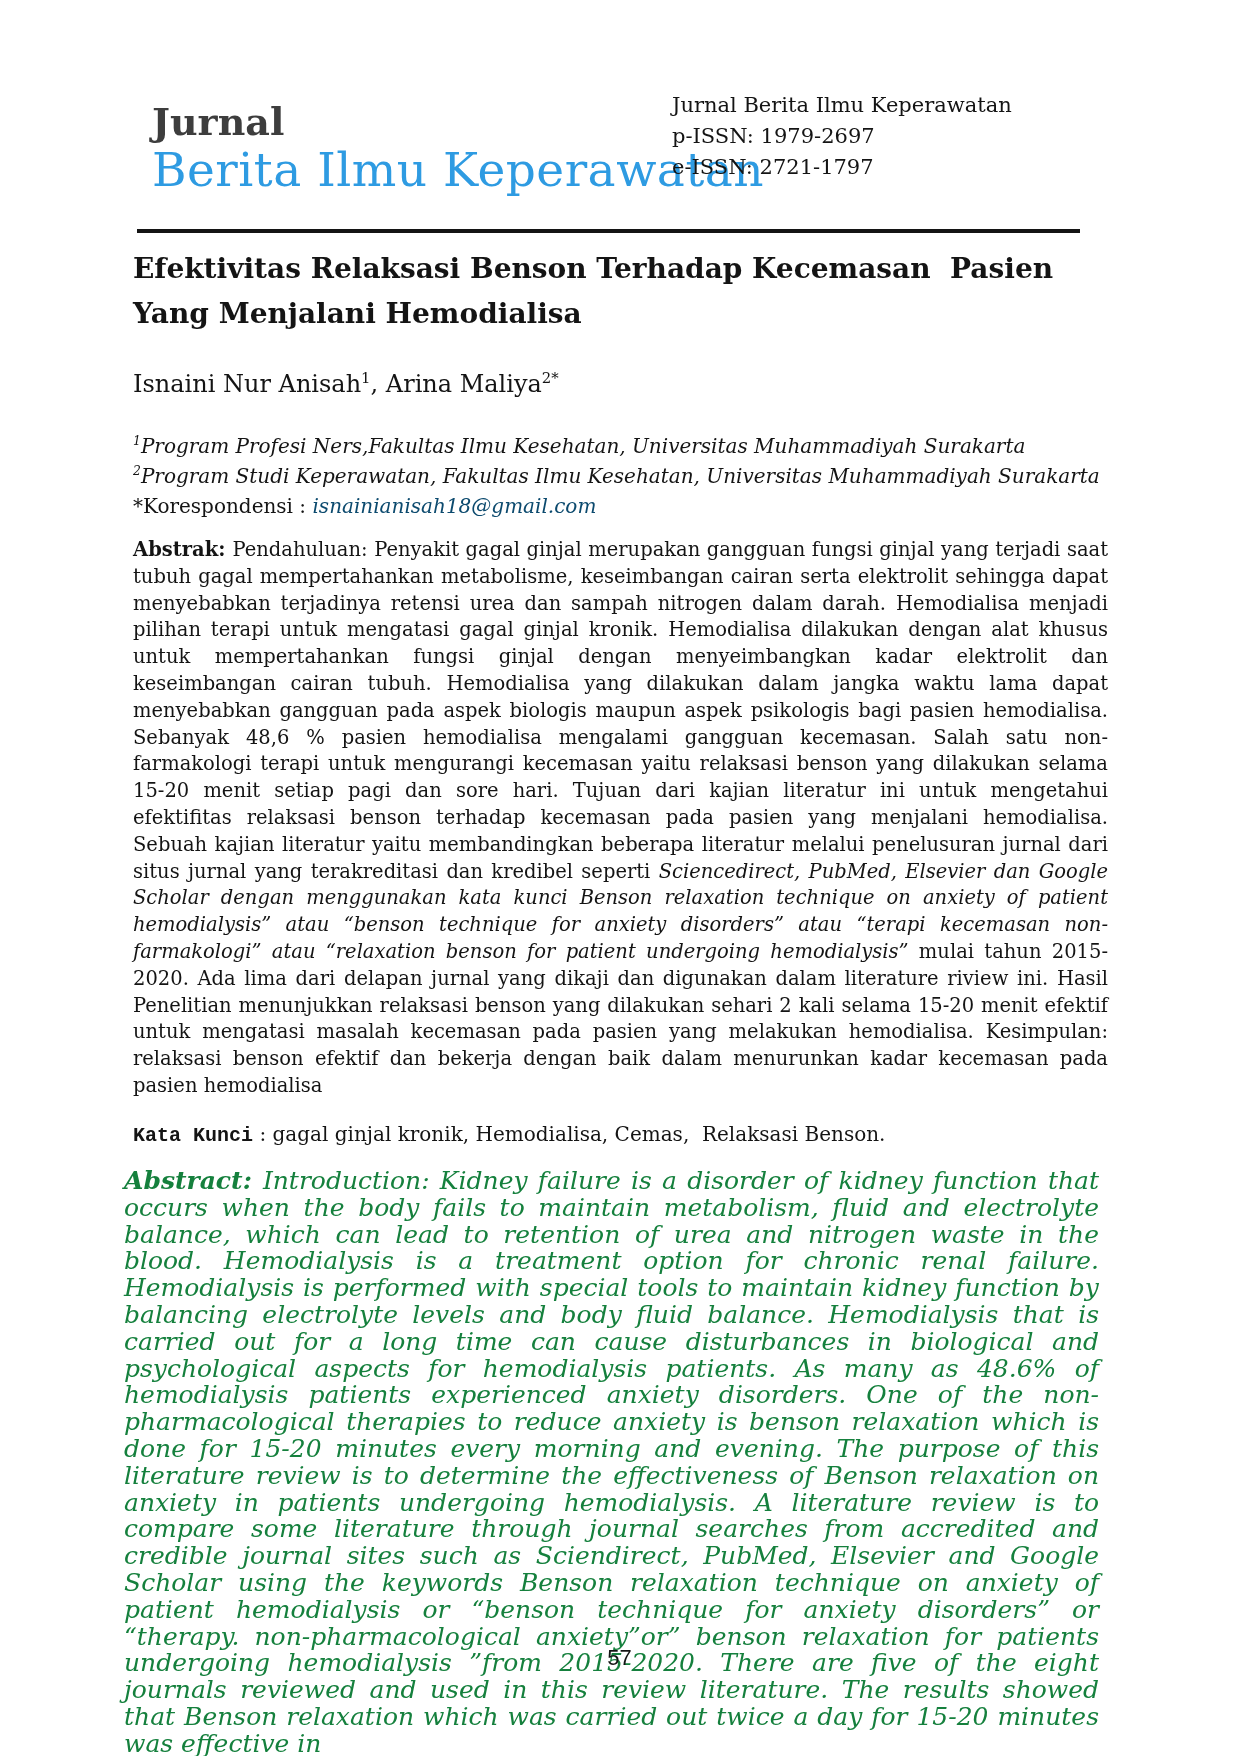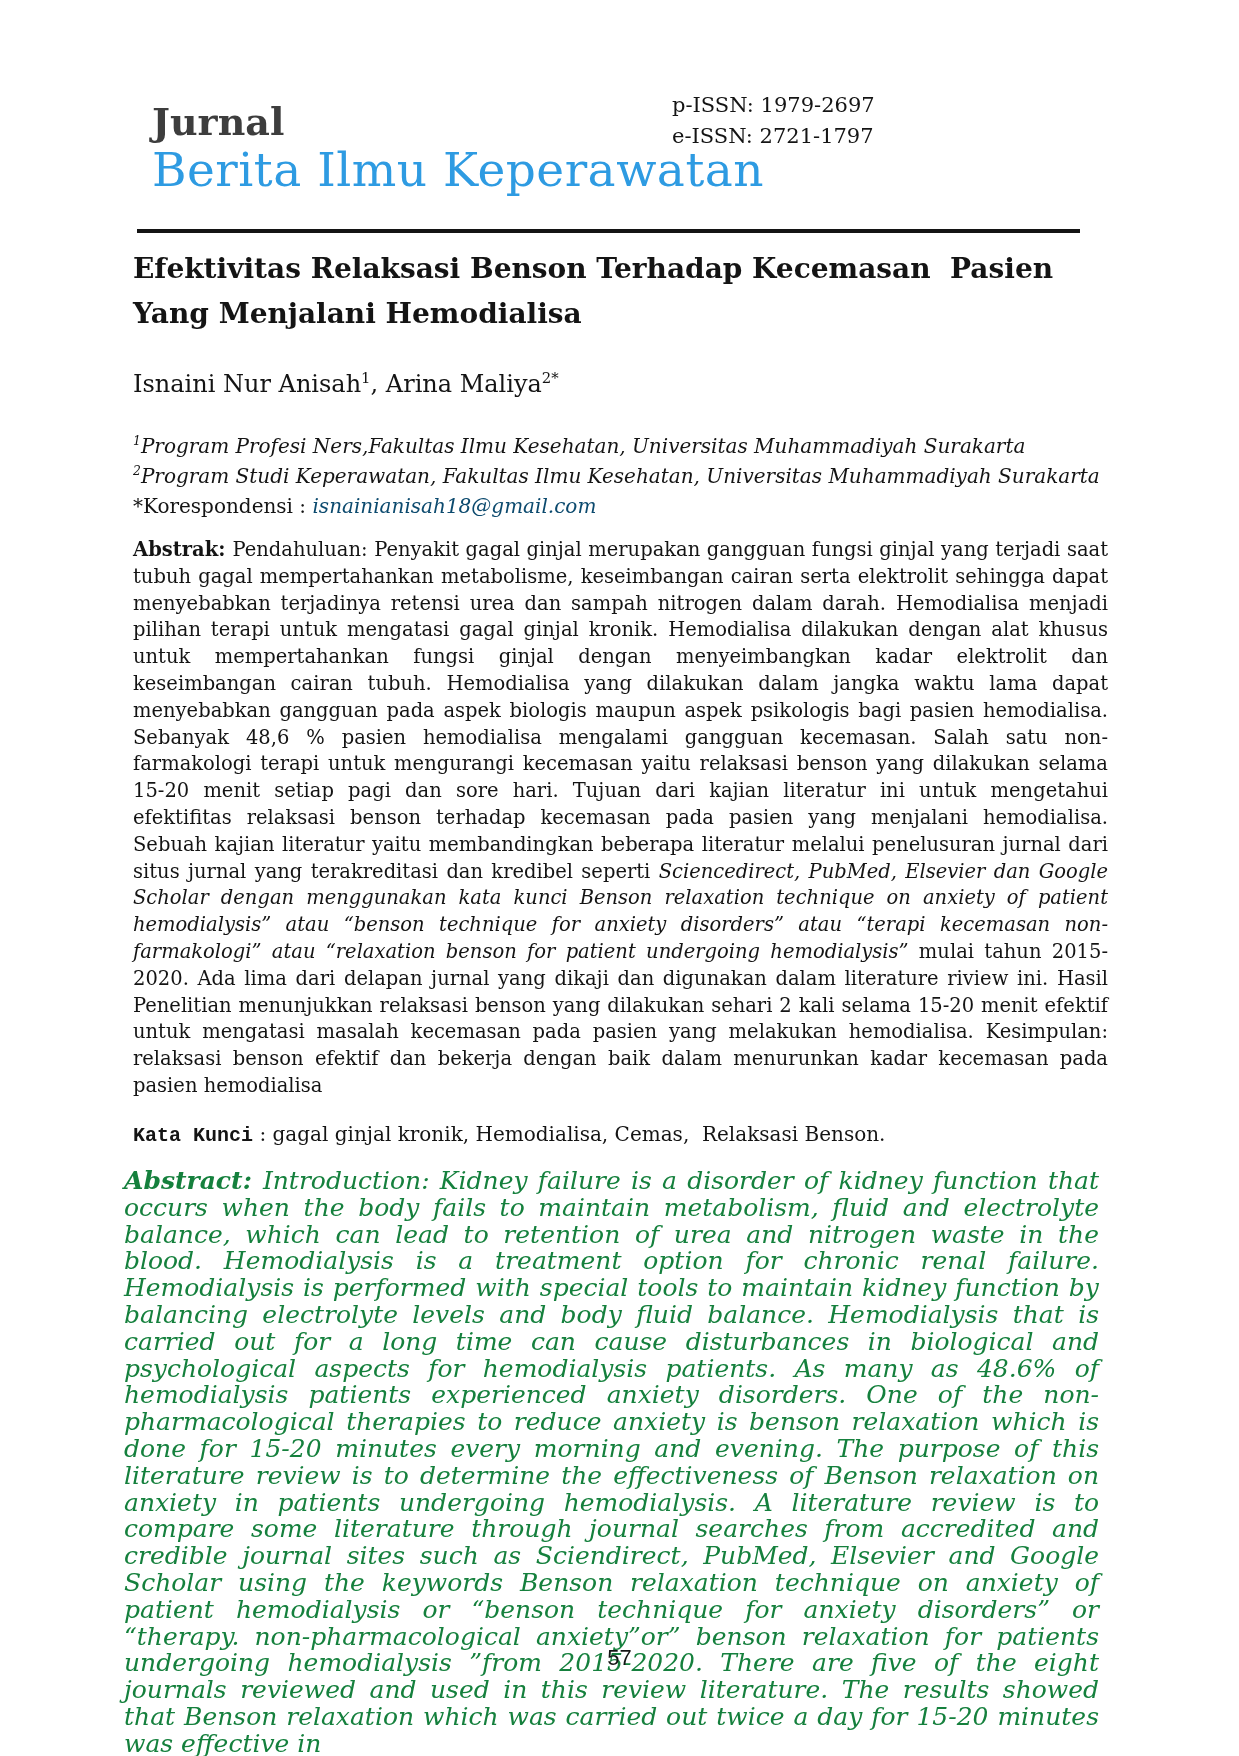--- a/index.html
+++ b/index.html
@@ -66,20 +66,21 @@
 <body>
 
 <div class="page">
 
   <div class="logo">
     <div class="logo-line1">Jurnal</div>
     <div class="logo-line2">Berita Ilmu Keperawatan</div>
   </div>
 
   <div class="header-meta">
+    <div>Jurnal Berita Ilmu Keperawatan</div>
     <div>p-ISSN: 1979-2697</div>
     <div>e-ISSN: 2721-1797</div>
   </div>
 
   <div class="divider"></div>
 
   <h1 class="title" style="margin:0;">Efektivitas Relaksasi Benson Terhadap Kecemasan  Pasien Yang Menjalani Hemodialisa</h1>
 
   <div class="authors"><span>Isnaini Nur Anisah</span><sup>1</sup><span>, Arina Maliya</span><sup>2*</sup></div>
 

